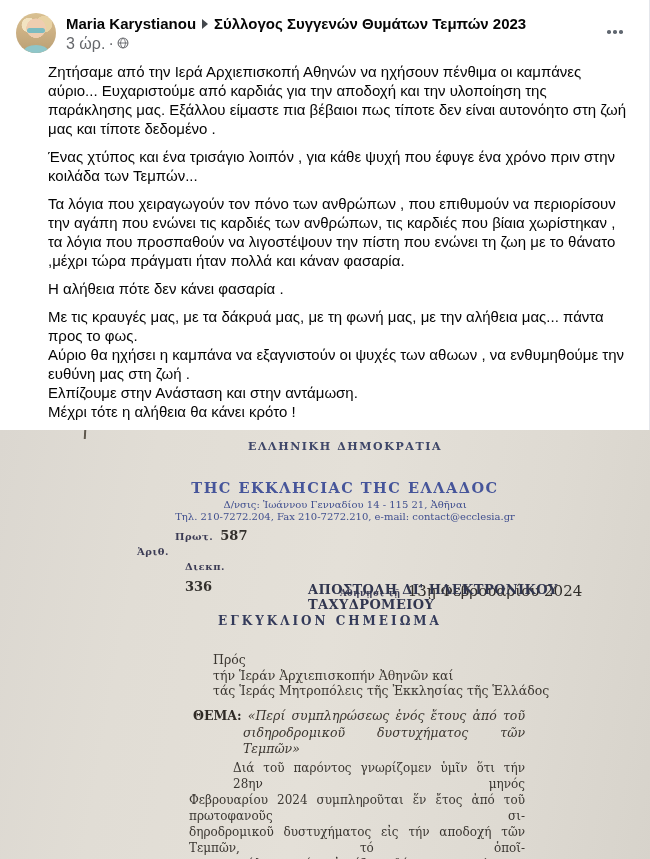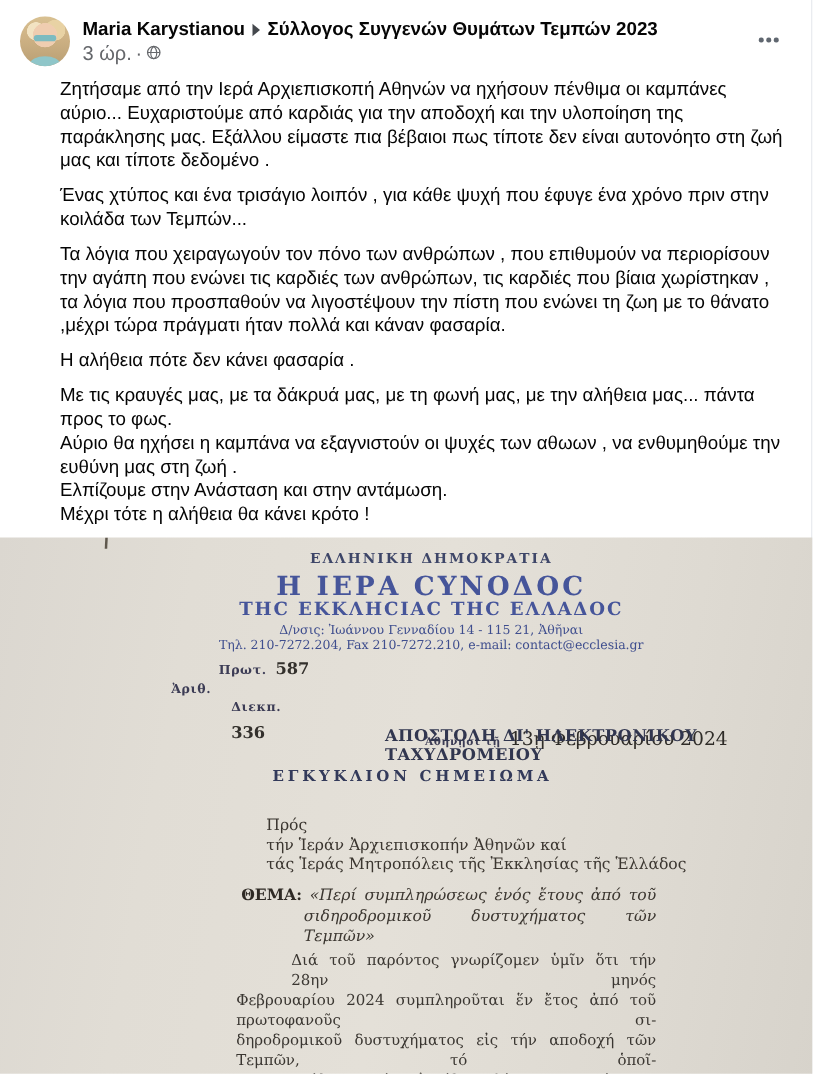--- a/index.html
+++ b/index.html
@@ -113,21 +113,20 @@
     <p>Με τις κραυγές μας, με τα δάκρυά μας, με τη φωνή μας, με την αλήθεια μας... πάντα προς το φως.
 Αύριο θα ηχήσει η καμπάνα να εξαγνιστούν οι ψυχές των αθωων , να ενθυμηθούμε την ευθύνη μας στη ζωή .
 Ελπίζουμε στην Ανάσταση και στην αντάμωση.
 Μέχρι τότε η αλήθεια θα κάνει κρότο !</p>
   </div>
 
   <div class="photo">
     <span class="paper-tick"></span>
 
     <div class="lh-center lh-state">ΕΛΛΗΝΙΚΗ ΔΗΜΟΚΡΑΤΙΑ</div>
-    <div class="lh-center lh-title">Η ΙΕΡΑ CΥΝΟΔΟC</div>
     <div class="lh-center lh-subtitle">ΤΗC ΕΚΚΛΗCΙΑC ΤΗC ΕΛΛΑΔΟC</div>
     <div class="lh-center lh-address">Δ/νσις: Ἰωάννου Γενναδίου 14 - 115 21, Ἀθῆναι</div>
     <div class="lh-center lh-contact">Τηλ. 210-7272.204, Fax 210-7272.210, e-mail: contact@ecclesia.gr</div>
 
     <div class="ref-row ref-prot">
       <span class="ref-label" style="position:static">Πρωτ.</span>
       <span class="ref-value" style="position:static">587</span>
     </div>
     <div class="ref-label ref-arith">Ἀριθ.</div>
     <div class="ref-row ref-diekp">

